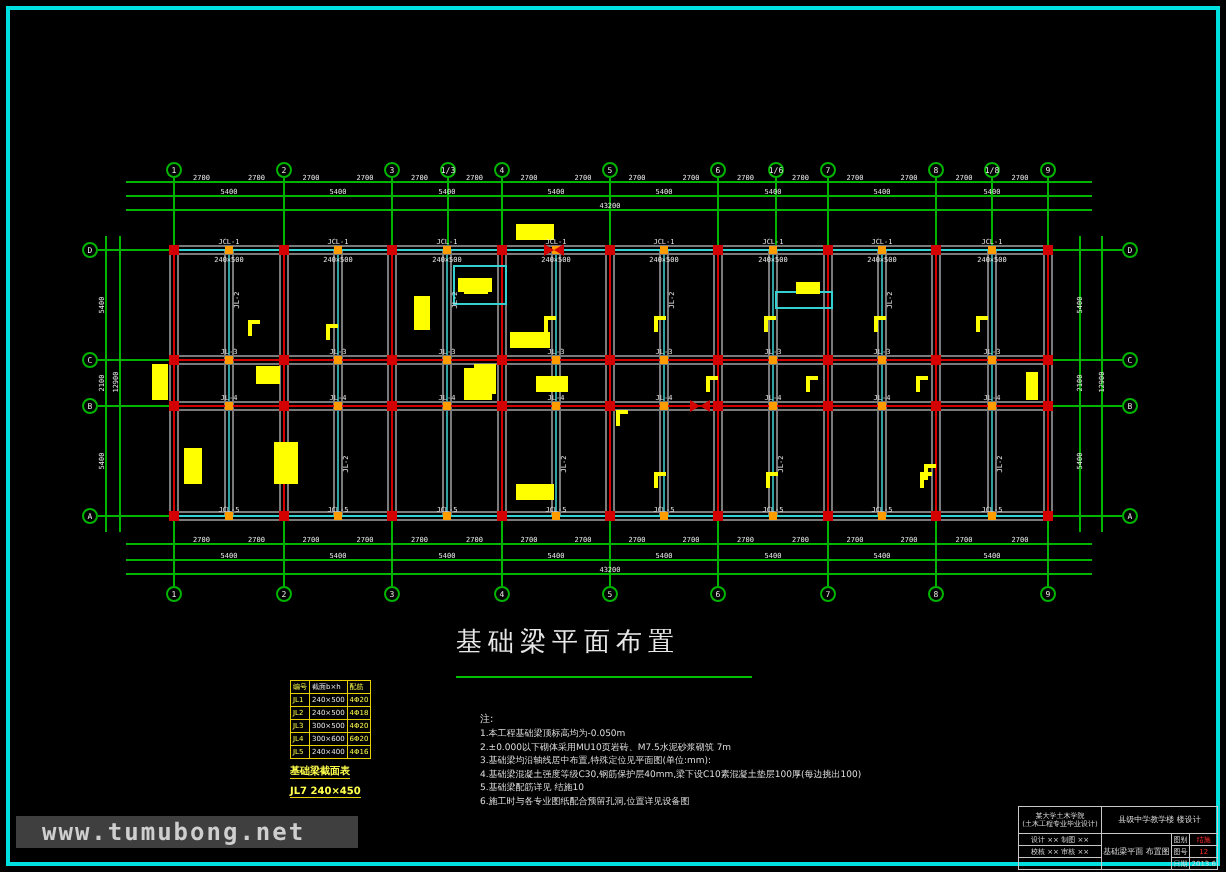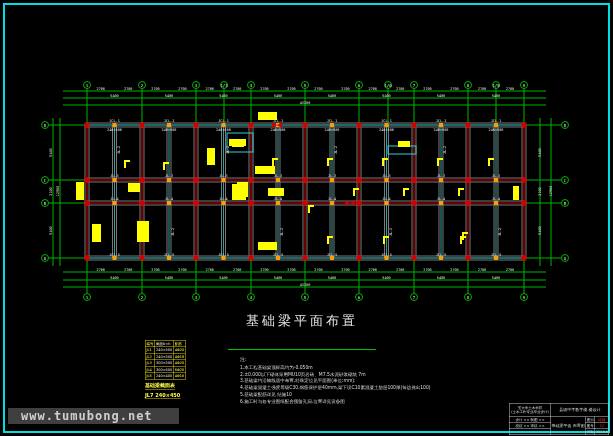--- a/index.html
+++ b/index.html
@@ -6,22 +6,22 @@
   #stage{position:relative;width:613px;height:436px;background:#000;overflow:hidden;
          font-family:"DejaVu Sans",sans-serif;}
   #frame{position:absolute;left:3px;top:3px;right:3px;bottom:3px;border:2px solid #00e0e0;pointer-events:none;}
   #plan-svg{position:absolute;left:0;top:0;}
   .wm-logo{position:absolute;left:22px;top:344px;font-size:46px;font-weight:bold;
            letter-spacing:-2px;color:#3d3226;z-index:3;line-height:1.1;
            font-family:"DejaVu Sans",sans-serif;}
   .wm-strip{position:absolute;left:8px;top:408px;width:158px;height:16px;background:#3f3f3f;
             color:#cfcfcf;font-size:12px;font-weight:bold;letter-spacing:1px;z-index:4;
             font-family:"DejaVu Sans Mono",monospace;line-height:16px;padding-left:13px;}
-  .dwg-title{position:absolute;left:228px;top:312px;width:148px;text-align:center;color:#e8e8e8;
-             font-size:13px;letter-spacing:3px;border-bottom:1px solid #00c000;padding-bottom:19px;z-index:2;}
+  .dwg-title{position:absolute;left:228px;top:312px;width:148px;text-align:left;color:#e8e8e8;
+             font-size:13px;letter-spacing:3px;border-bottom:1px solid #00c000;padding-bottom:8px;z-index:2;}
   .half{transform:scale(0.5);transform-origin:0 0;position:absolute;z-index:5;}
   .notes{left:240px;top:356px;width:300px;color:#dcdcdc;}
   .notes .nh{font-size:10px;margin-bottom:2px;}
   .notes .nl{font-size:9px;line-height:13.5px;white-space:nowrap;}
   .sched{left:145px;top:340px;}
   .sched table{border-collapse:collapse;}
   .sched td{border:1px solid #e8d000;font-size:7px;line-height:10px;height:12px;
             color:#ffff4d;padding:0 2px;white-space:nowrap;}
   .sched td.w{color:#e8e8e8;}
   .sched .foot{color:#ffff4d;font-size:10px;font-weight:bold;border-bottom:1px solid #e8d000;

